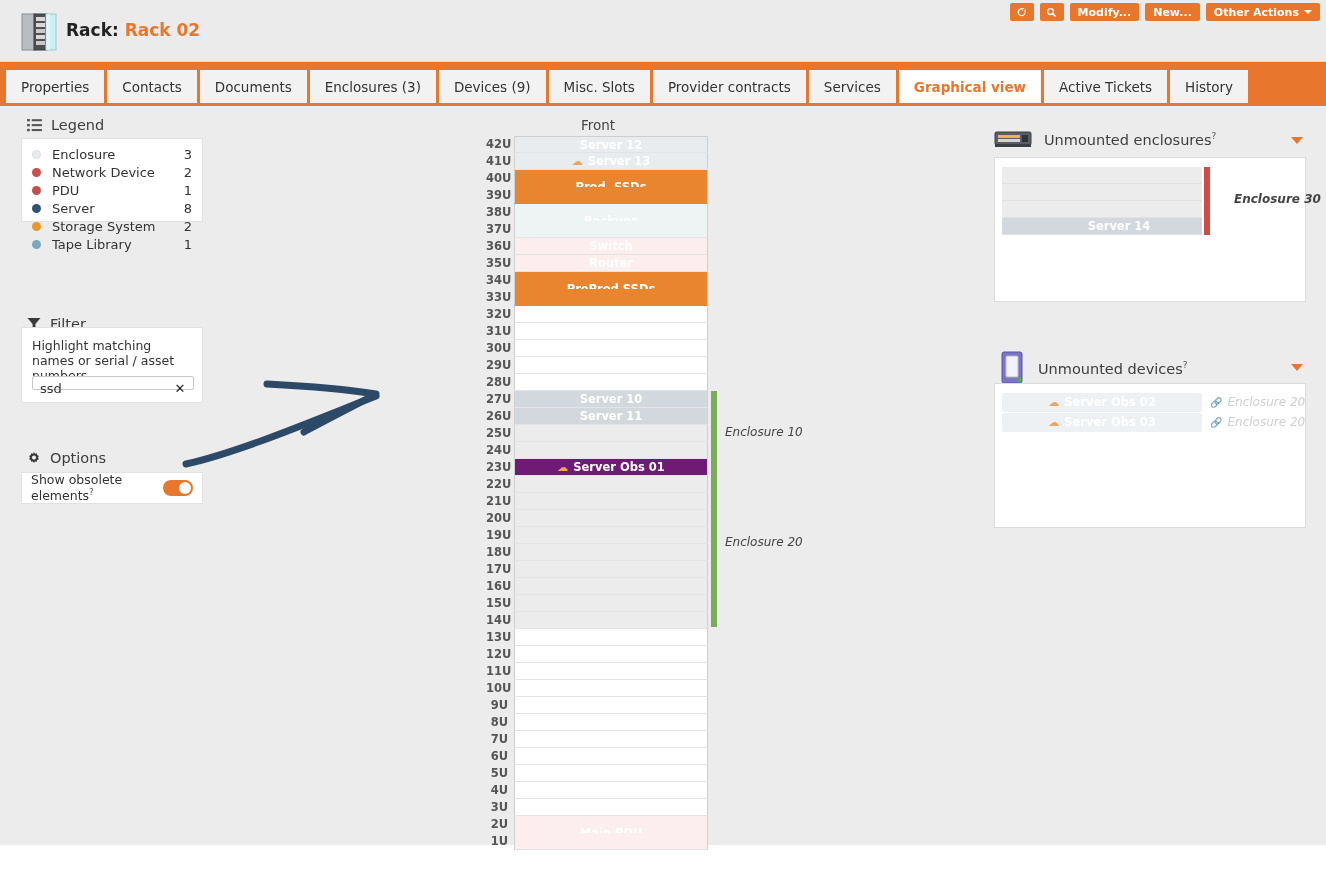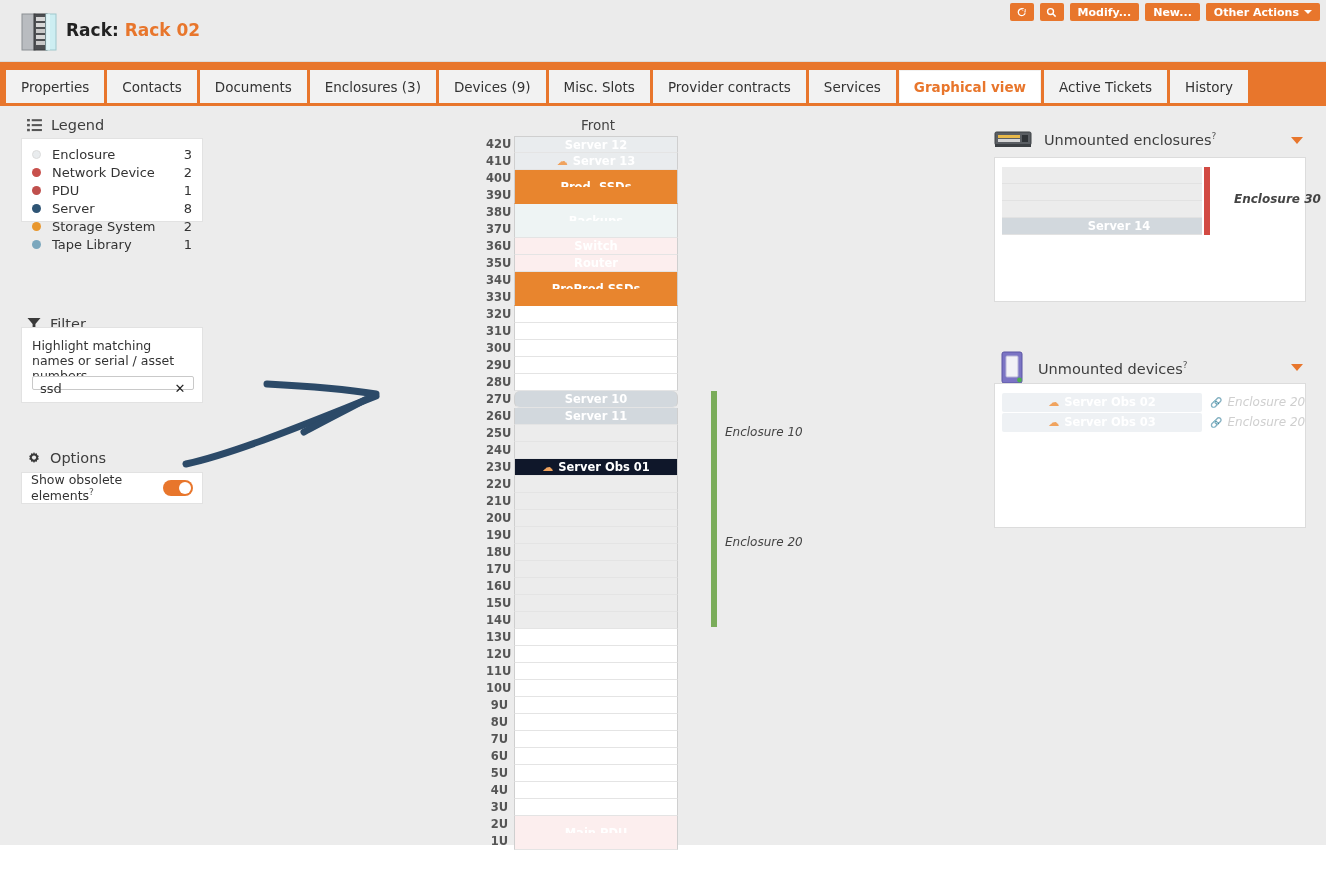--- a/index.html
+++ b/index.html
@@ -128,21 +128,21 @@
     font-size: 13.5px; color: #444;
   }
   .rack-grid { position: absolute; left: 0px; top: 30px; }
   .u-row { display: flex; align-items: stretch; height: 17px; }
   .u-label {
     width: 28px; text-align: right; padding-right: 6px;
     font-size: 11.5px; color: #555; line-height: 17px; font-weight: bold;
     flex: 0 0 auto;
   }
   .u-cell {
-    width: 164px; flex: 0 0 auto; background: #ffffff;
+    width: 194px; flex: 0 0 auto; background: #ffffff;
     border-left: 1px solid #cfcfcf; border-right: 1px solid #cfcfcf;
     border-bottom: 1px solid #e4e4e4;
     position: relative;
   }
   .u-row:first-child .u-cell { border-top: 1px solid #cfcfcf; }
   .u-cell .elabel {
     position: absolute; left: 0; top: 0; width: 100%;
     text-align: center; font-size: 11.5px; font-weight: bold; color: #ffffff;
     line-height: 17px; white-space: nowrap; overflow: hidden;
   }
@@ -433,41 +433,41 @@
           <div class="u-row">
             <div class="u-label">29U</div>
             <div class="u-cell"></div>
           </div>
           <div class="u-row">
             <div class="u-label">28U</div>
             <div class="u-cell"></div>
           </div>
           <div class="u-row">
             <div class="u-label">27U</div>
-            <div class="u-cell" style="background: rgb(210, 216, 221); border-radius: 6px;">
+            <div class="u-cell" style="background: rgb(210, 216, 221);">
               <div class="elabel" style="top: 0px;"><span>Server 10</span></div>
             </div>
           </div>
           <div class="u-row">
             <div class="u-label">26U</div>
             <div class="u-cell" style="background: rgb(210, 216, 221);">
               <div class="elabel" style="top: 0px;"><span>Server 11</span></div>
             </div>
           </div>
           <div class="u-row">
             <div class="u-label">25U</div>
             <div class="u-cell" style="background: rgb(236, 236, 236);"></div>
           </div>
           <div class="u-row">
             <div class="u-label">24U</div>
             <div class="u-cell" style="background: rgb(236, 236, 236);"></div>
           </div>
           <div class="u-row">
             <div class="u-label">23U</div>
-            <div class="u-cell" style="background: #0f172a;">
+            <div class="u-cell" style="background: #701a75;">
               <div class="elabel" style="top: 0px;"><span class="obs-icon">☁</span><span>Server Obs 01</span></div>
             </div>
           </div>
           <div class="u-row">
             <div class="u-label">22U</div>
             <div class="u-cell" style="background: rgb(236, 236, 236);"></div>
           </div>
           <div class="u-row">
             <div class="u-label">21U</div>
             <div class="u-cell" style="background: rgb(236, 236, 236);"></div>

